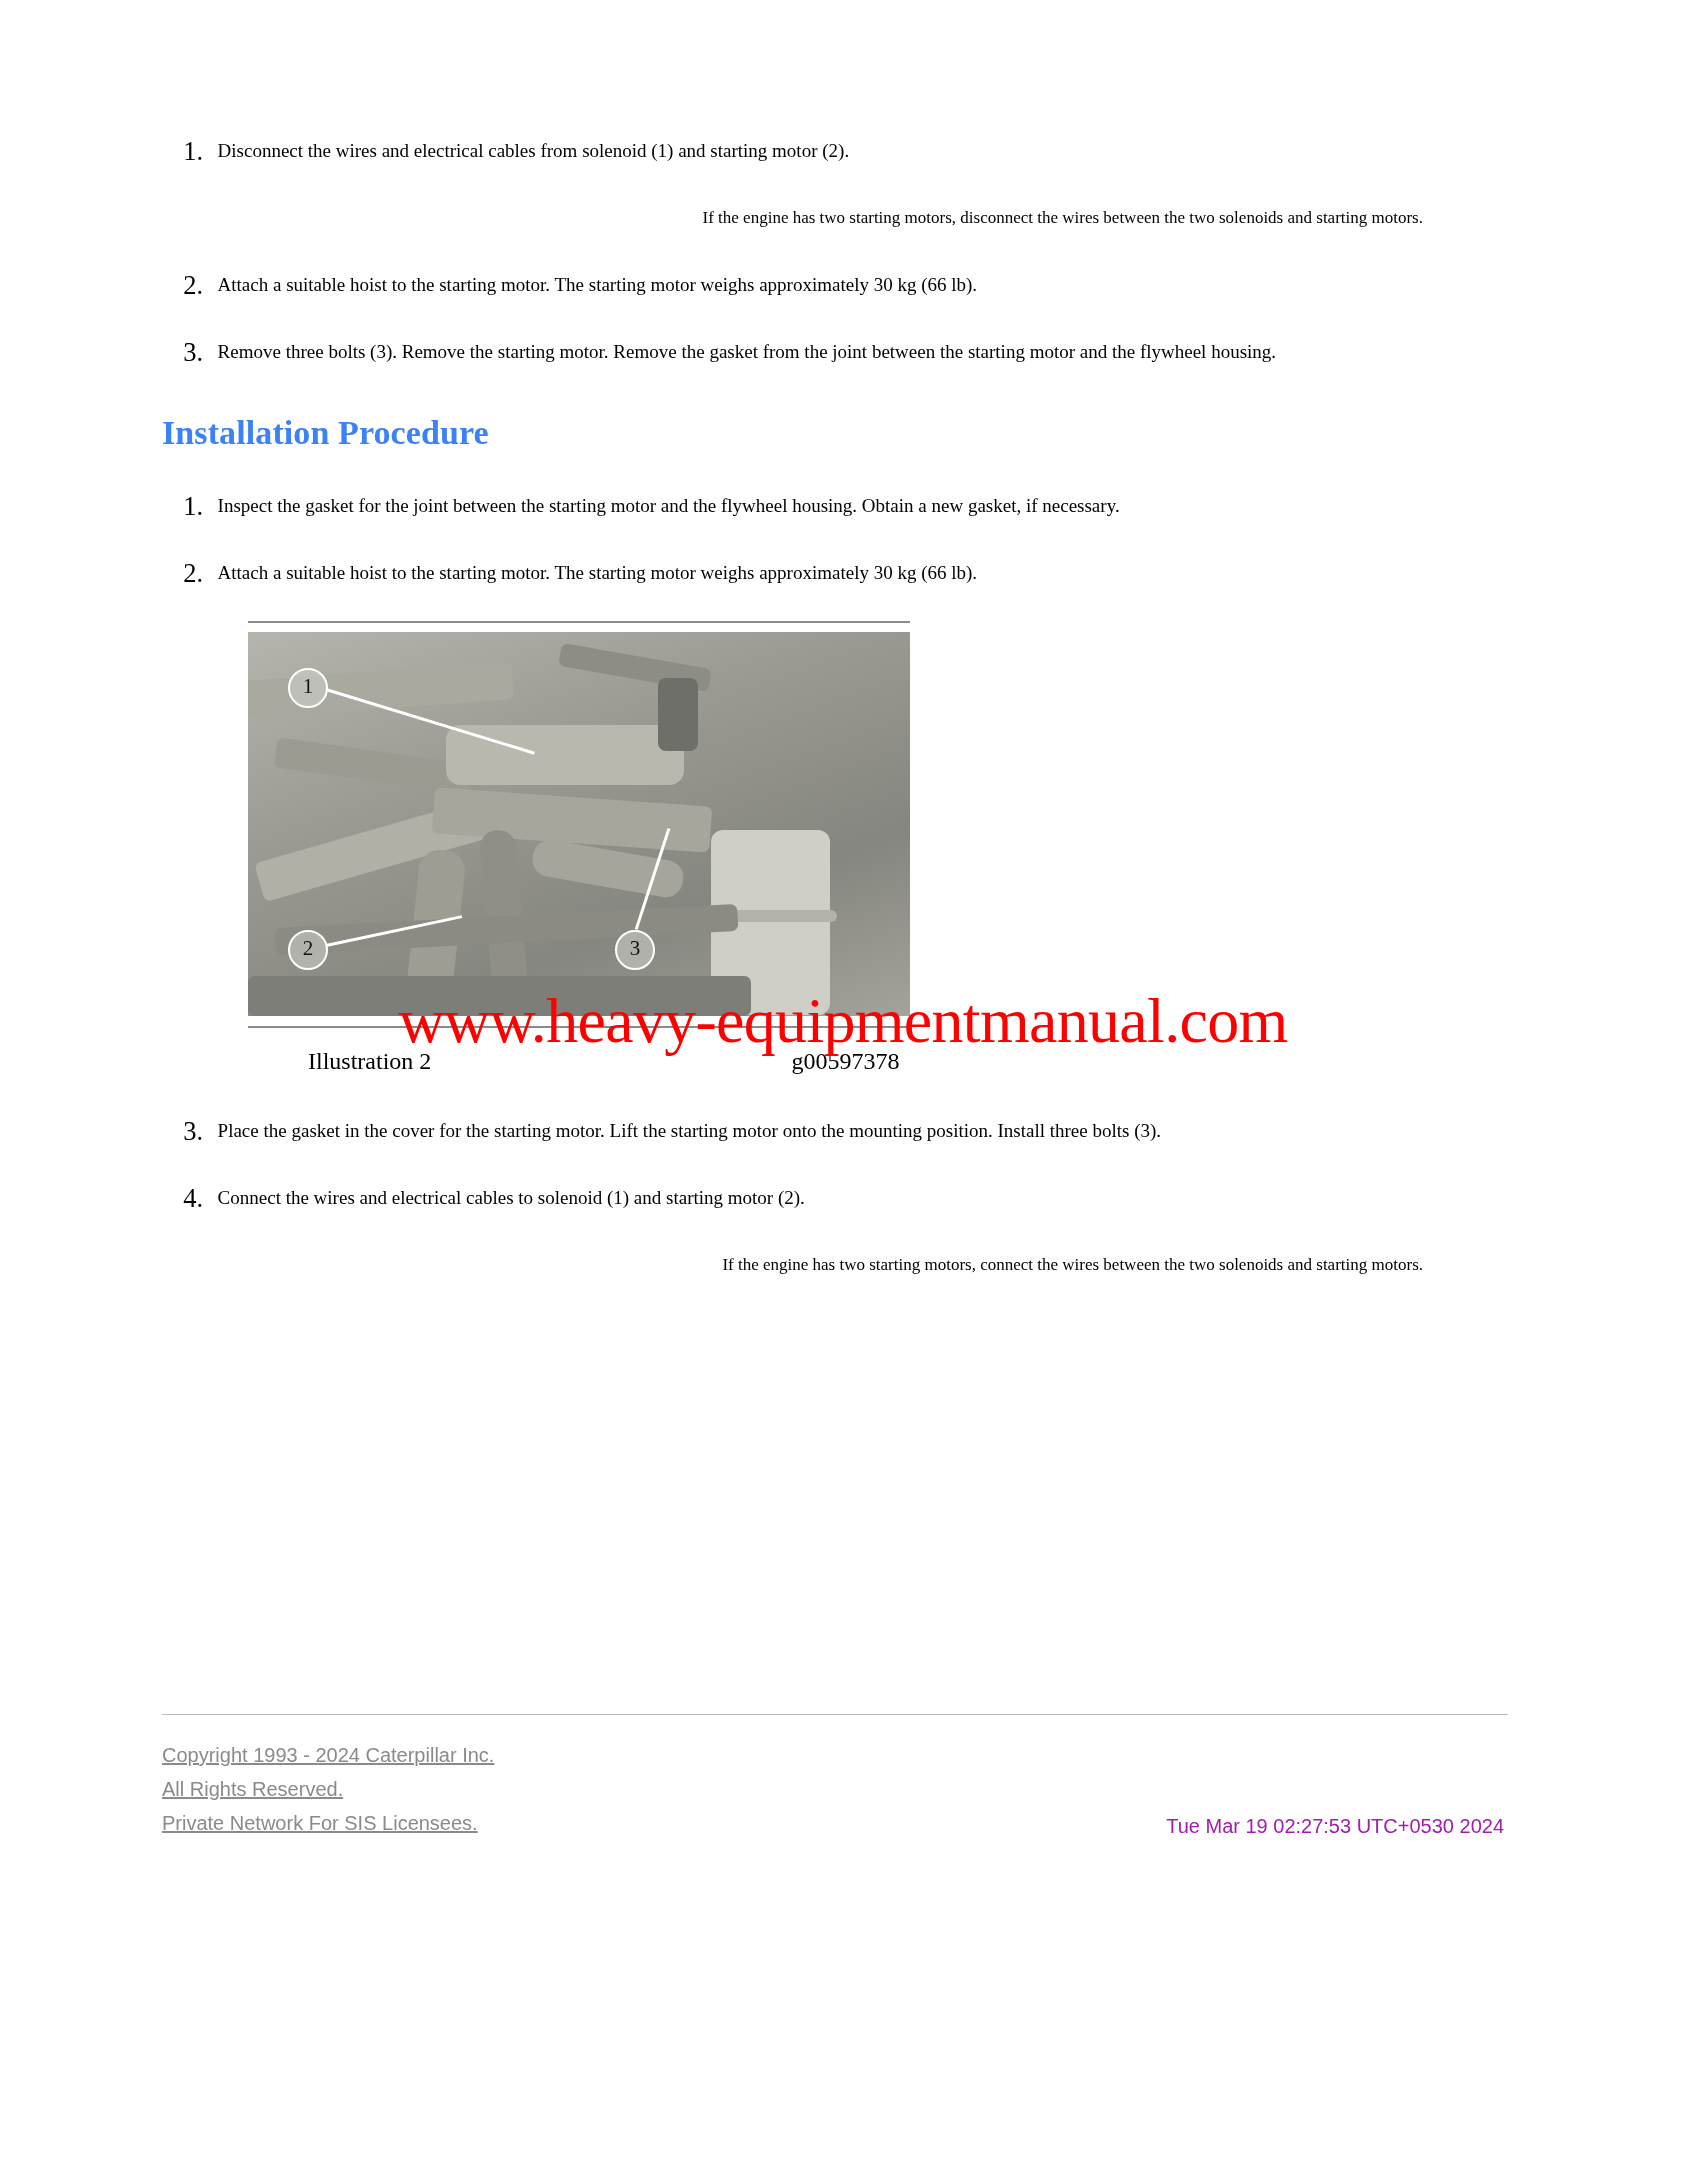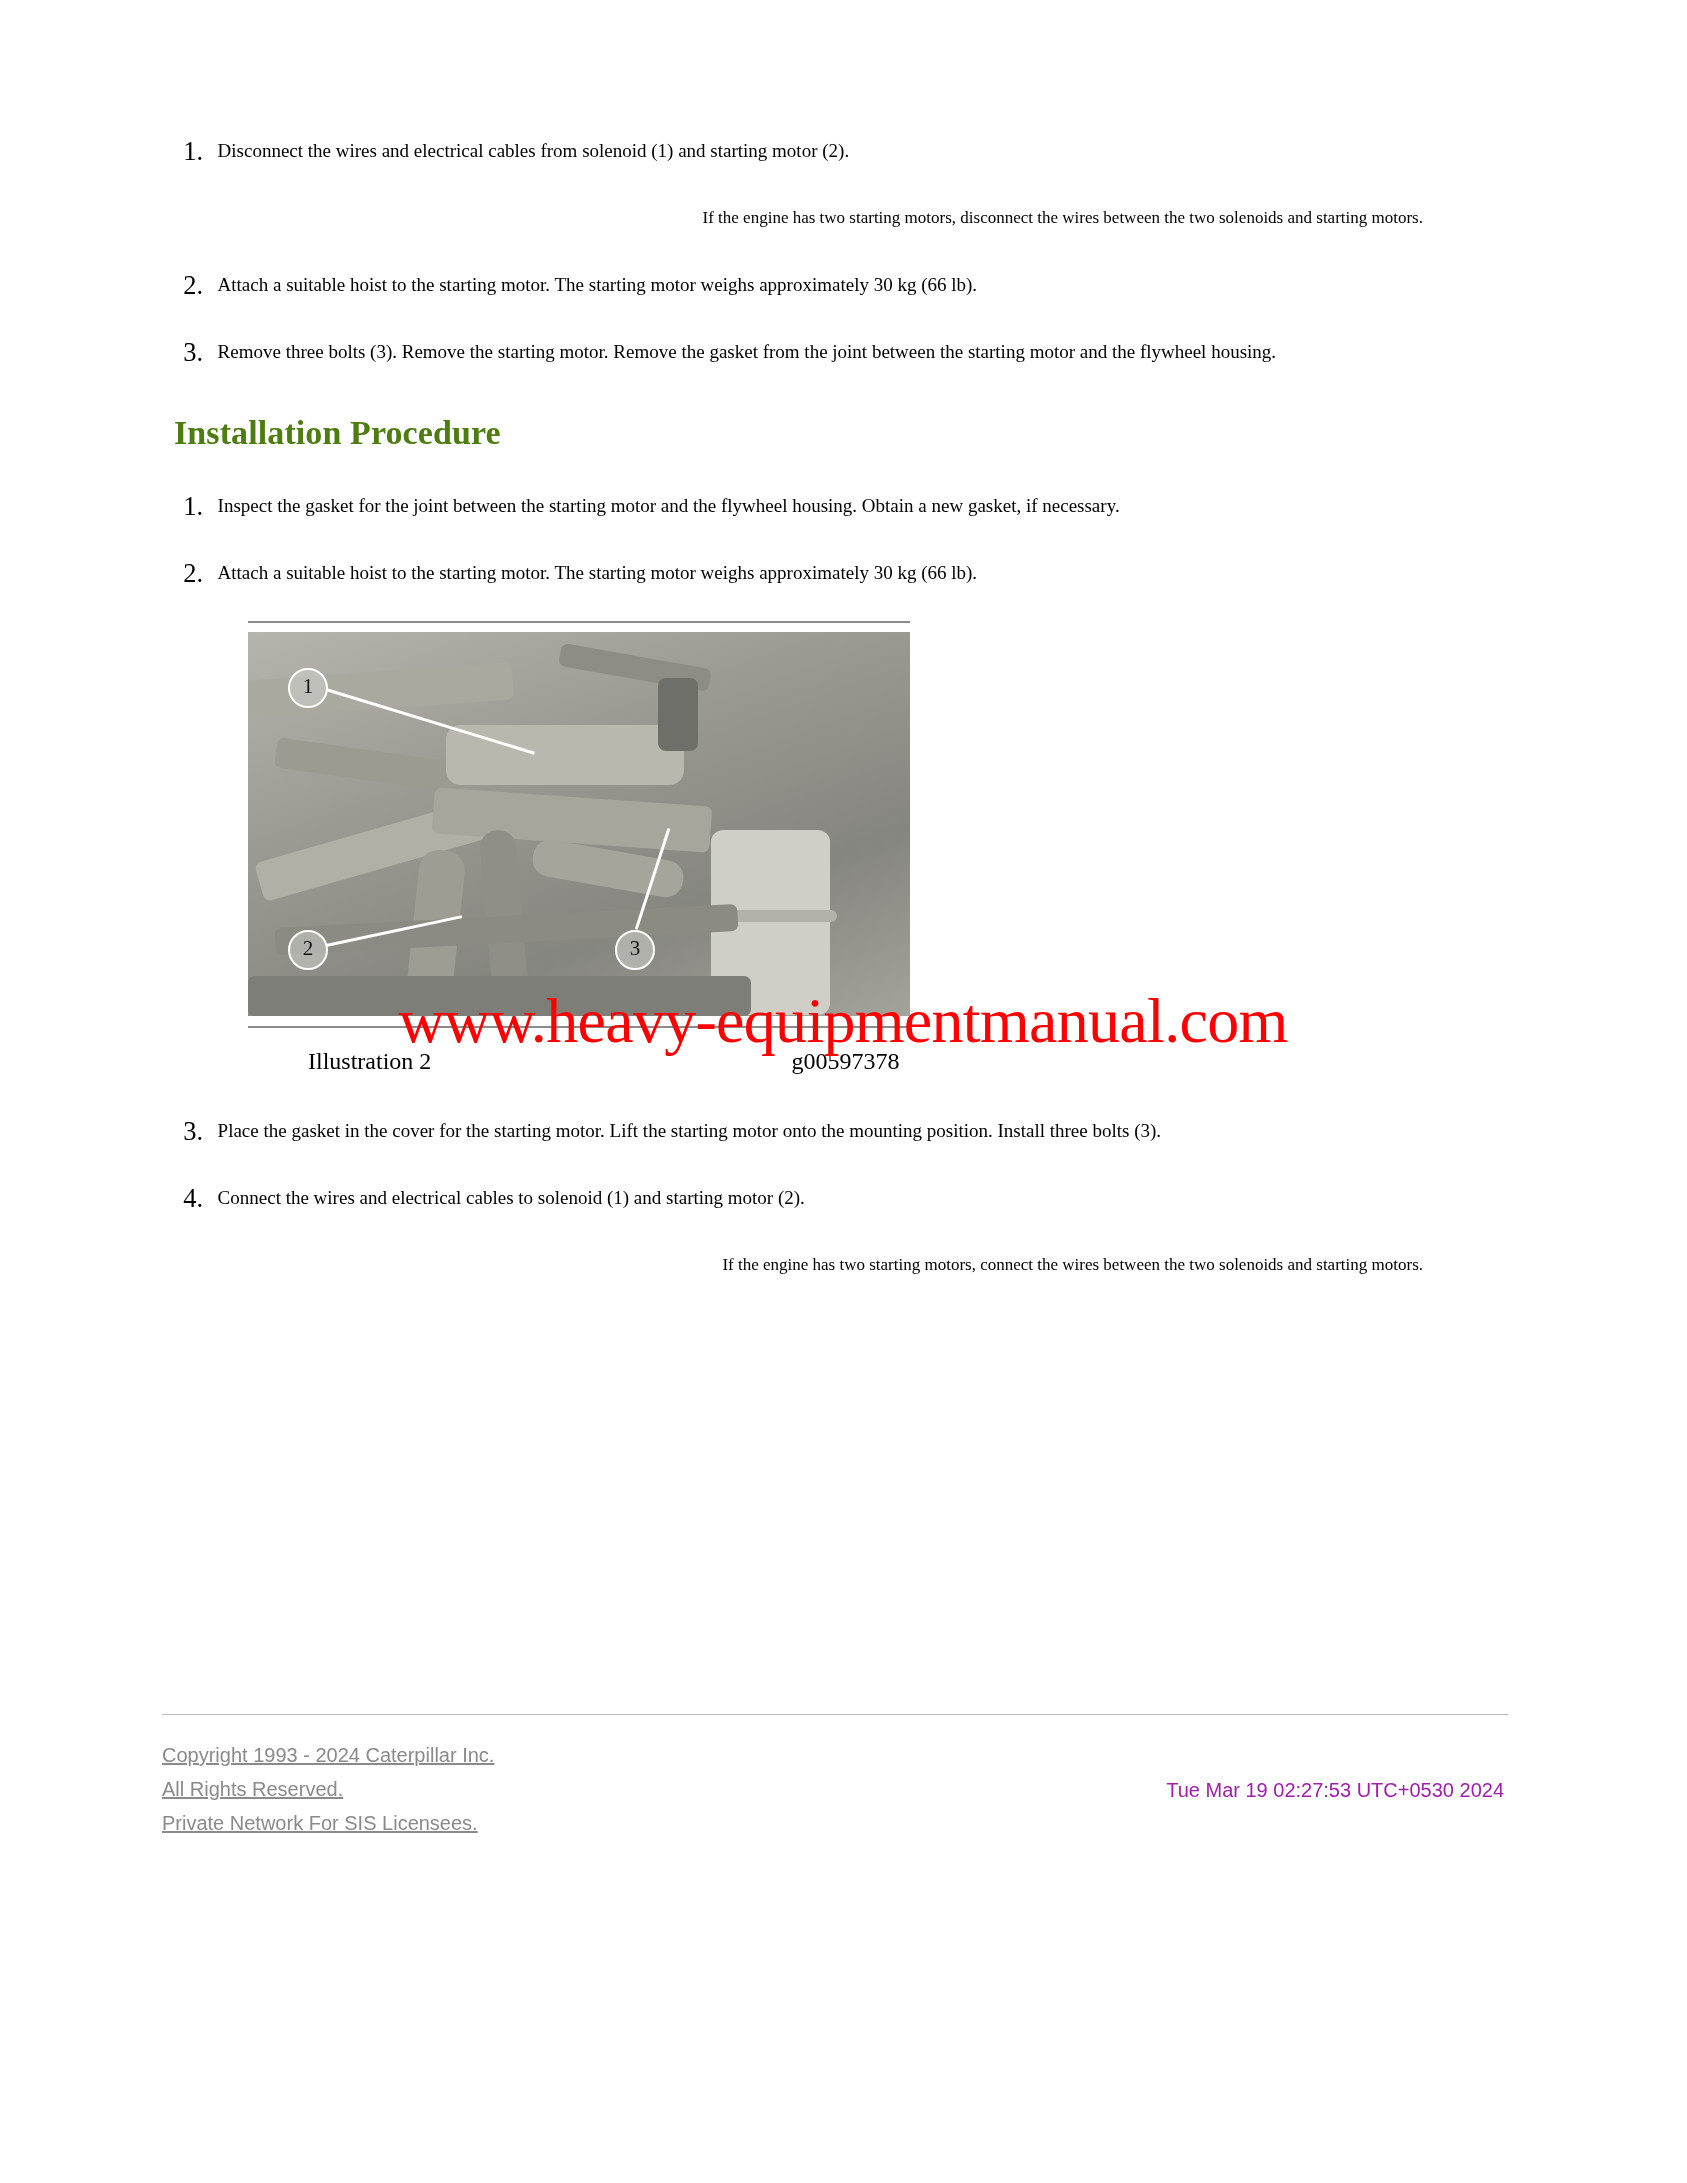--- a/index.html
+++ b/index.html
@@ -51,25 +51,25 @@
   }
   .para-indent {
     margin-left: 64px;
     width: 1197px;
     font-size: 17px;
     line-height: 38px;
     margin-bottom: 29px;
     text-align: right;
   }
   h2.section {
-    color: #4d7c0f;
+    color: #3b82f6;
     font-size: 34px;
     line-height: 40px;
     font-weight: bold;
-    margin: 42px 0 34px 12px;
+    margin: 42px 0 34px 0;
     font-family: "Liberation Serif", serif;
     letter-spacing: 0.1px;
   }
   .figure-block {
     margin-left: 86px;
     width: 662px;
     margin-top: 22.5px;
     margin-bottom: 6.6px;
     position: relative;
   }
@@ -121,21 +121,21 @@
   }
   .footer-rule {
     height: 1.3px;
     background: #b9b9b9;
     width: 100%;
     margin-bottom: 22.5px;
   }
   .footer-cols {
     display: flex;
     justify-content: space-between;
-    align-items: center;
+    align-items: flex-end;
   }
   .footer-left a {
     display: block;
     color: #8a8a8a;
     font-size: 20px;
     line-height: 34px;
     text-decoration: underline;
     font-family: "Liberation Sans", sans-serif;
   }
   .footer-right {

